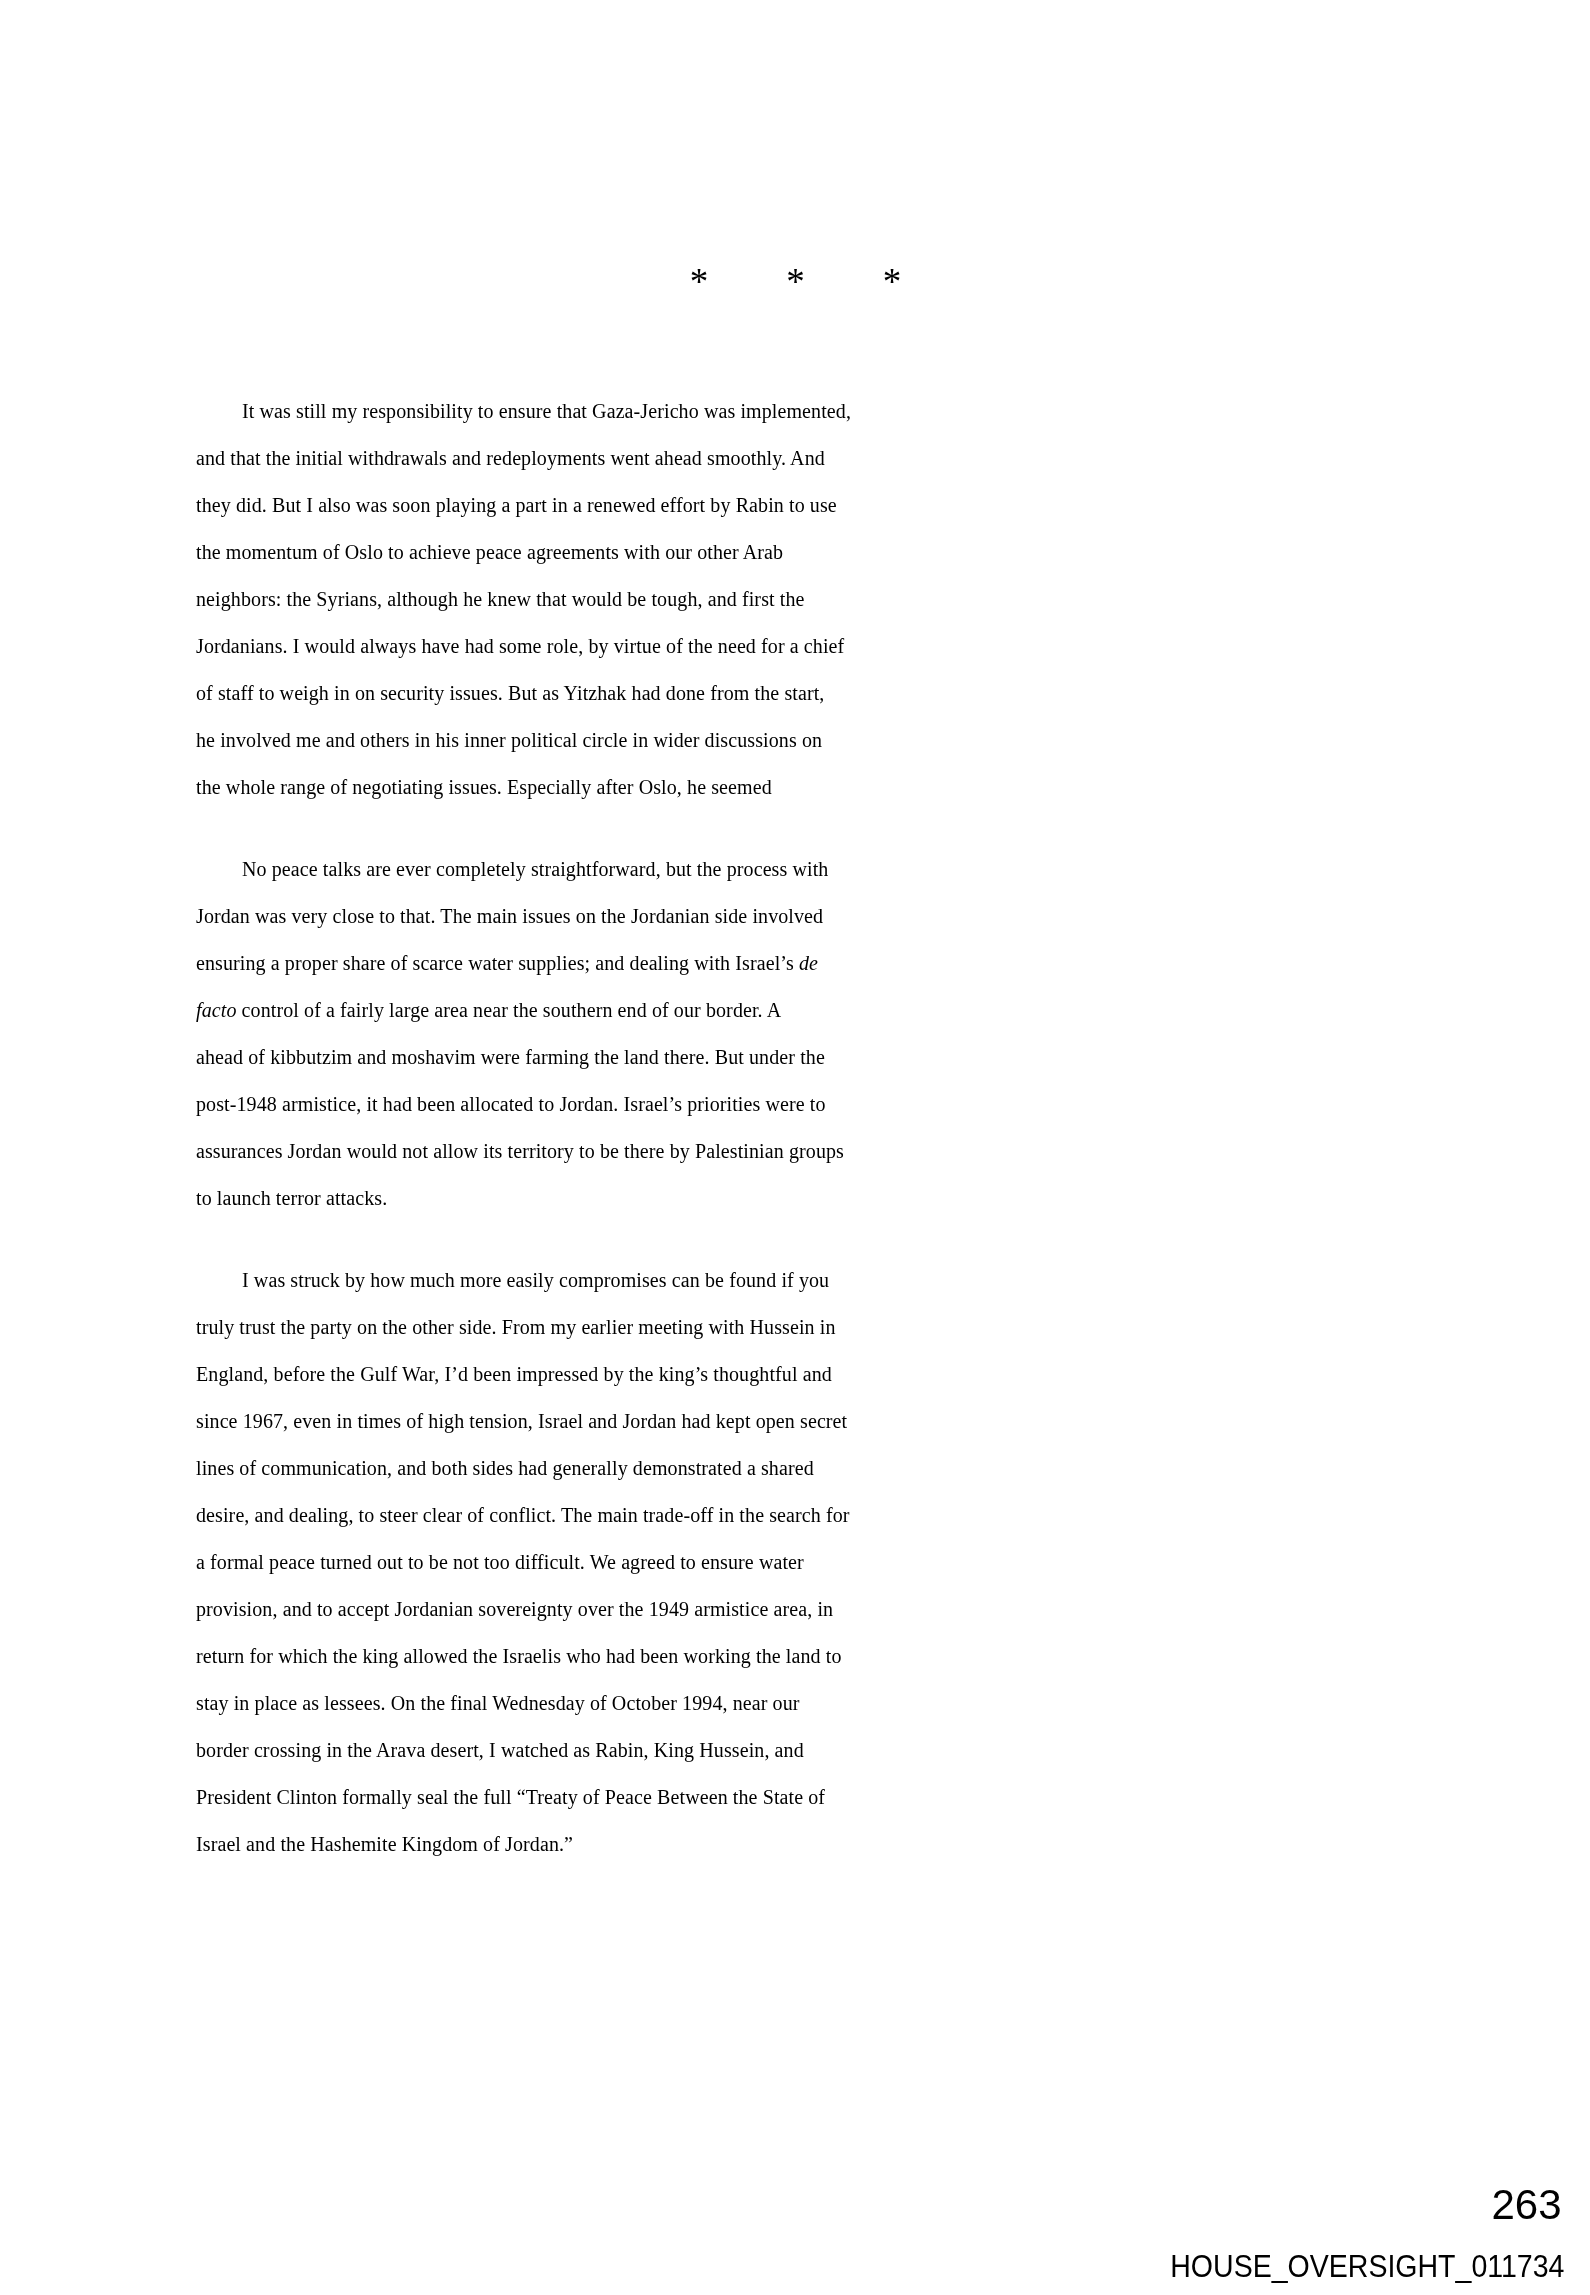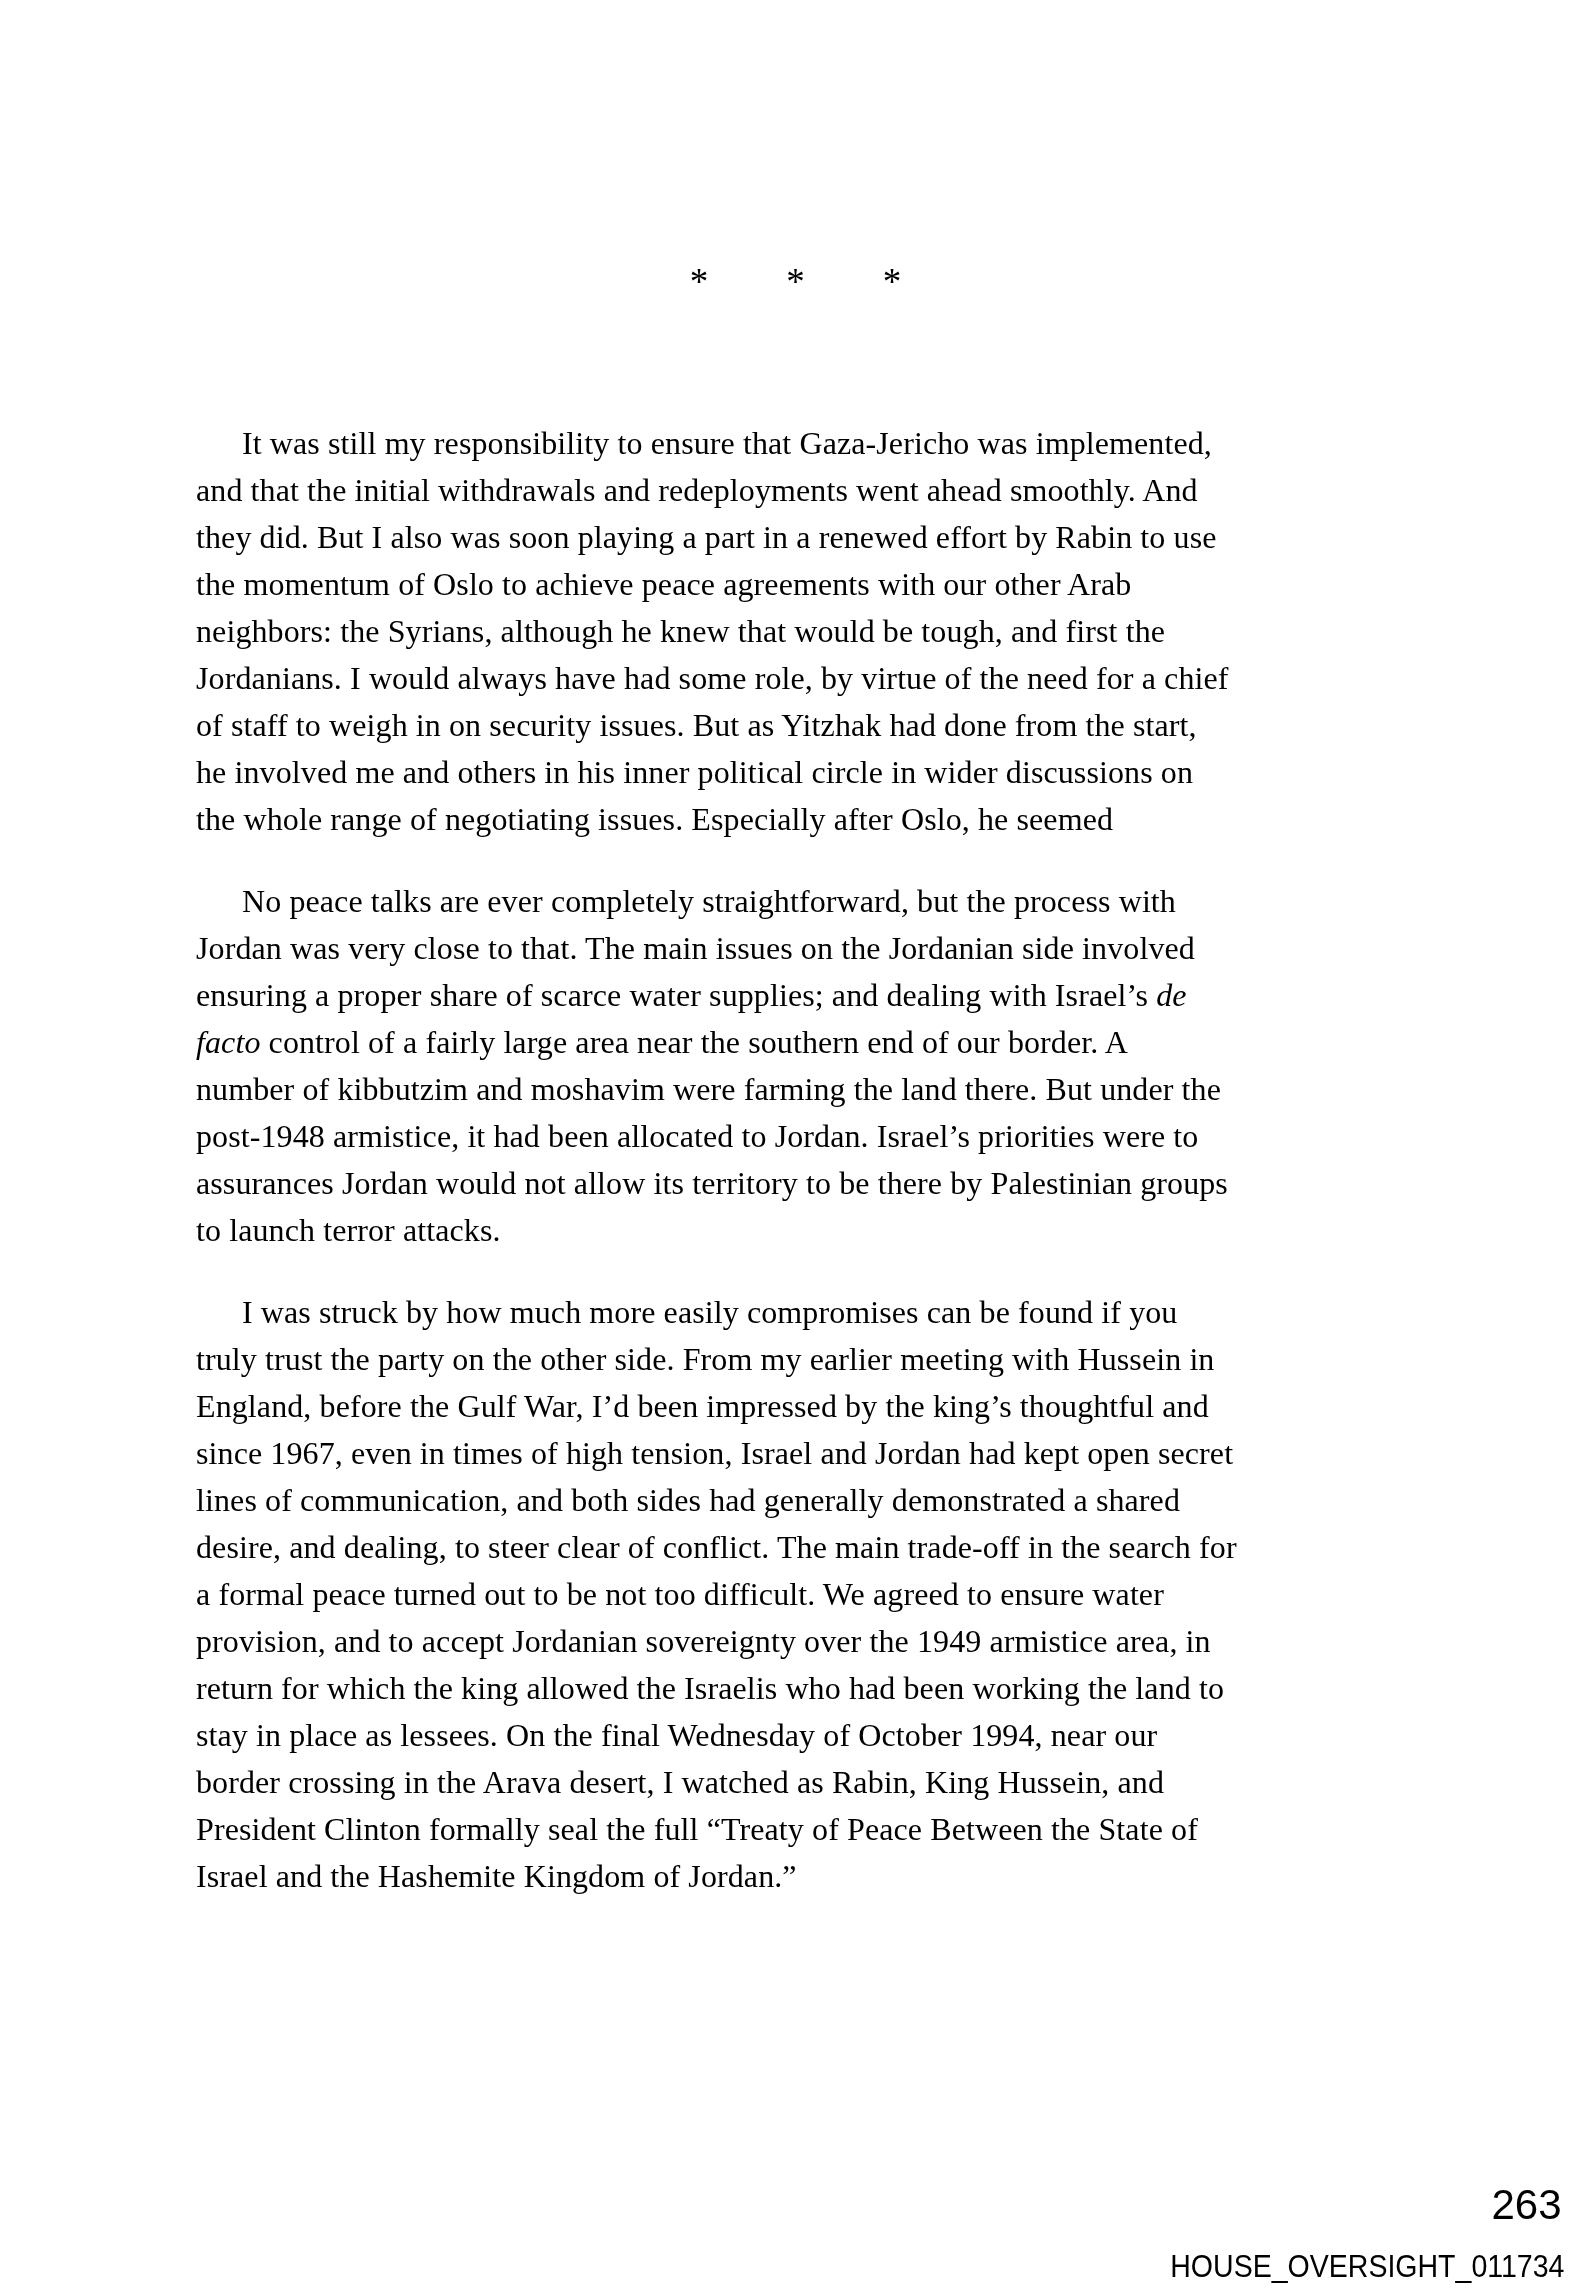--- a/index.html
+++ b/index.html
@@ -25,23 +25,23 @@
     display: flex;
     justify-content: center;
     gap: 78px;
     font-size: 37px;
     line-height: 1;
     color: #000000;
   }
   .body-text {
     position: absolute;
     left: 196px;
-    top: 420px;
+    top: 388px;
     width: 1242px;
-    font-size: 32px;
+    font-size: 20px;
     line-height: 47px;
     letter-spacing: 0.1px;
   }
   .para {
     margin: 0 0 35px 0;
   }
   .line {
     white-space: nowrap;
   }
   .line.first {
@@ -90,21 +90,21 @@
         <div class="line"><span>Jordanians. I would always have had some role, by virtue of the need for a chief</span></div>
         <div class="line"><span>of staff to weigh in on security issues. But as Yitzhak had done from the start,</span></div>
         <div class="line"><span>he involved me and others in his inner political circle in wider discussions on</span></div>
         <div class="line"><span>the whole range of negotiating issues. Especially after Oslo, he seemed</span></div>
       </div>
       <div class="para">
         <div class="line first"><span>No peace talks are ever completely straightforward, but the process with</span></div>
         <div class="line"><span>Jordan was very close to that. The main issues on the Jordanian side involved</span></div>
         <div class="line"><span>ensuring a proper share of scarce water supplies; and dealing with Israel’s </span><span class="it">de</span></div>
         <div class="line"><span class="it">facto</span><span> control of a fairly large area near the southern end of our border. A</span></div>
-        <div class="line"><span>number of kibbutzim and moshavim were farming the land there. But under the</span></div>
+        <div class="line"><span>ahead of kibbutzim and moshavim were farming the land there. But under the</span></div>
         <div class="line"><span>post-1948 armistice, it had been allocated to Jordan. Israel’s priorities were to</span></div>
         <div class="line"><span>assurances Jordan would not allow its territory to be there by Palestinian groups</span></div>
         <div class="line"><span>to launch terror attacks.</span></div>
       </div>
       <div class="para">
         <div class="line first"><span>I was struck by how much more easily compromises can be found if you</span></div>
         <div class="line"><span>truly trust the party on the other side. From my earlier meeting with Hussein in</span></div>
         <div class="line"><span>England, before the Gulf War, I’d been impressed by the king’s thoughtful and</span></div>
         <div class="line"><span>since 1967, even in times of high tension, Israel and Jordan had kept open secret</span></div>
         <div class="line"><span>lines of communication, and both sides had generally demonstrated a shared</span></div>

